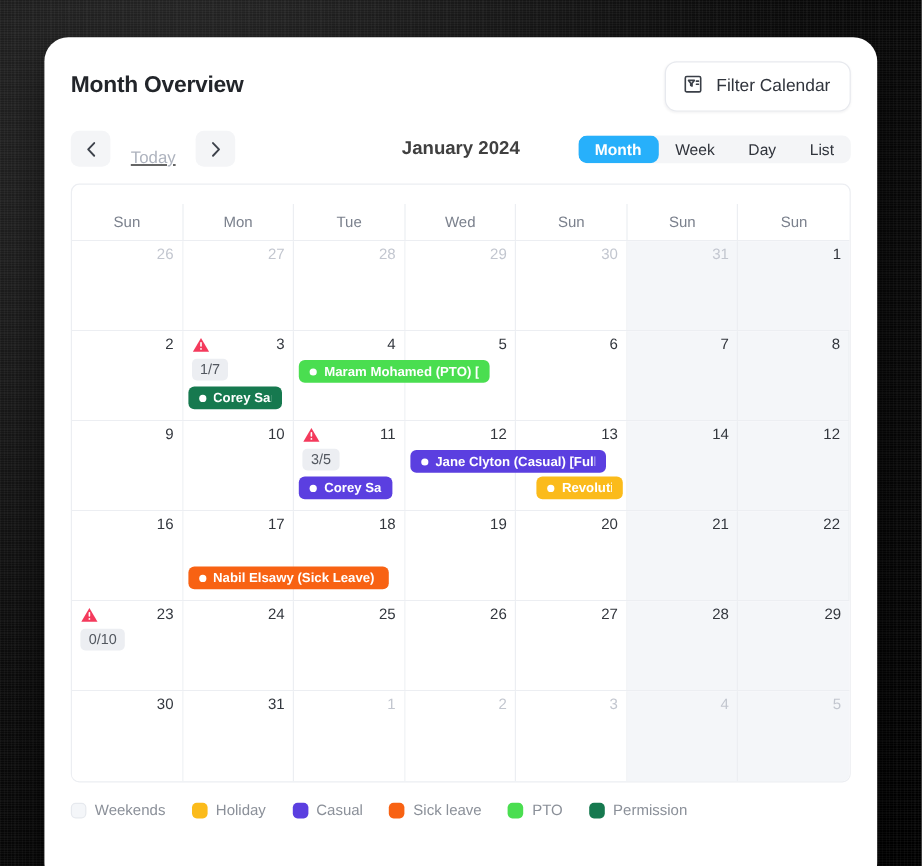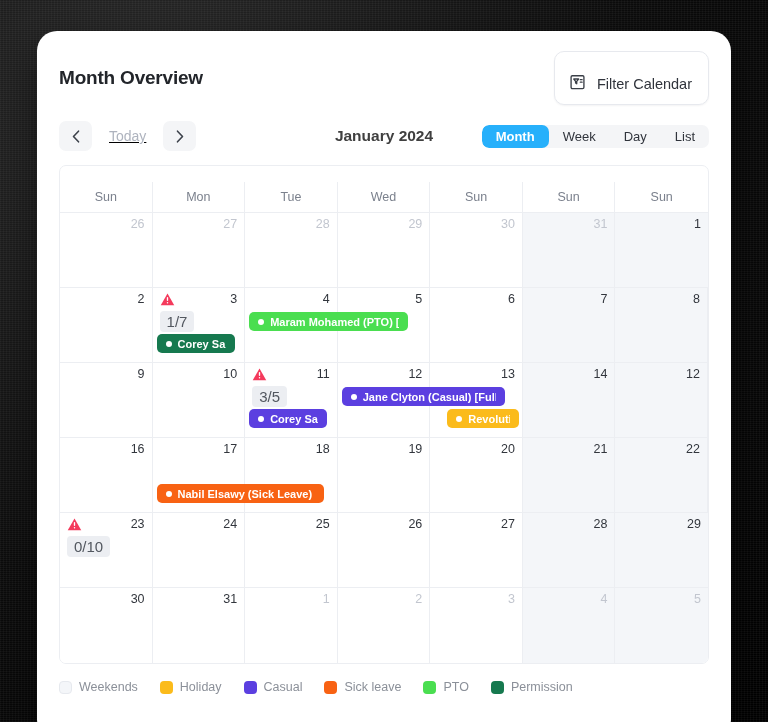--- a/index.html
+++ b/index.html
@@ -48,37 +48,37 @@
     color: #22252a;
     letter-spacing: -.2px;
   }
   .filter-btn {
     display: flex;
     align-items: center;
     gap: 10px;
     border: 1px solid #e7e9ee;
     border-radius: 10px;
     background: #fff;
-    padding: 21px 16px 9px 13px;
+    padding: 9px 16px 9px 13px;
     cursor: pointer;
     box-shadow: 0 1px 2px rgba(20,25,40,.05);
   }
   .filter-btn-label {
     font-size: 14.5px;
     color: #30343c;
   }
 
   
   .toolbar {
     display: flex;
     align-items: center;
     padding: 16px 22px 14px 22px;
     position: relative;
   }
-  .nav-group { display: flex; align-items: center; gap: 0; text-decoration: underline; }
+  .nav-group { display: flex; align-items: flex-end; gap: 0; text-decoration: underline; }
   .nav-btn {
     width: 33px; height: 30px;
     background: #f4f5f7;
     border: none;
     border-radius: 7px;
     cursor: pointer;
     display: flex; align-items: center; justify-content: center;
     color: #3d424b;
   }
   .today-btn {
@@ -178,21 +178,21 @@
     left: 7px;
     top: 4px;
     width: 15px; height: 15px;
   }
   .ratio-badge {
     position: absolute;
     left: 7px;
     top: 23px;
     background: #eceef2;
     color: #52575f;
-    font-size: 15px;
+    font-size: 12px;
     border-radius: 4px;
     padding: 3px 7px;
     line-height: 1;
   }
 
   
   .chip {
     position: absolute;
     height: 19px;
     border-radius: 5px;

